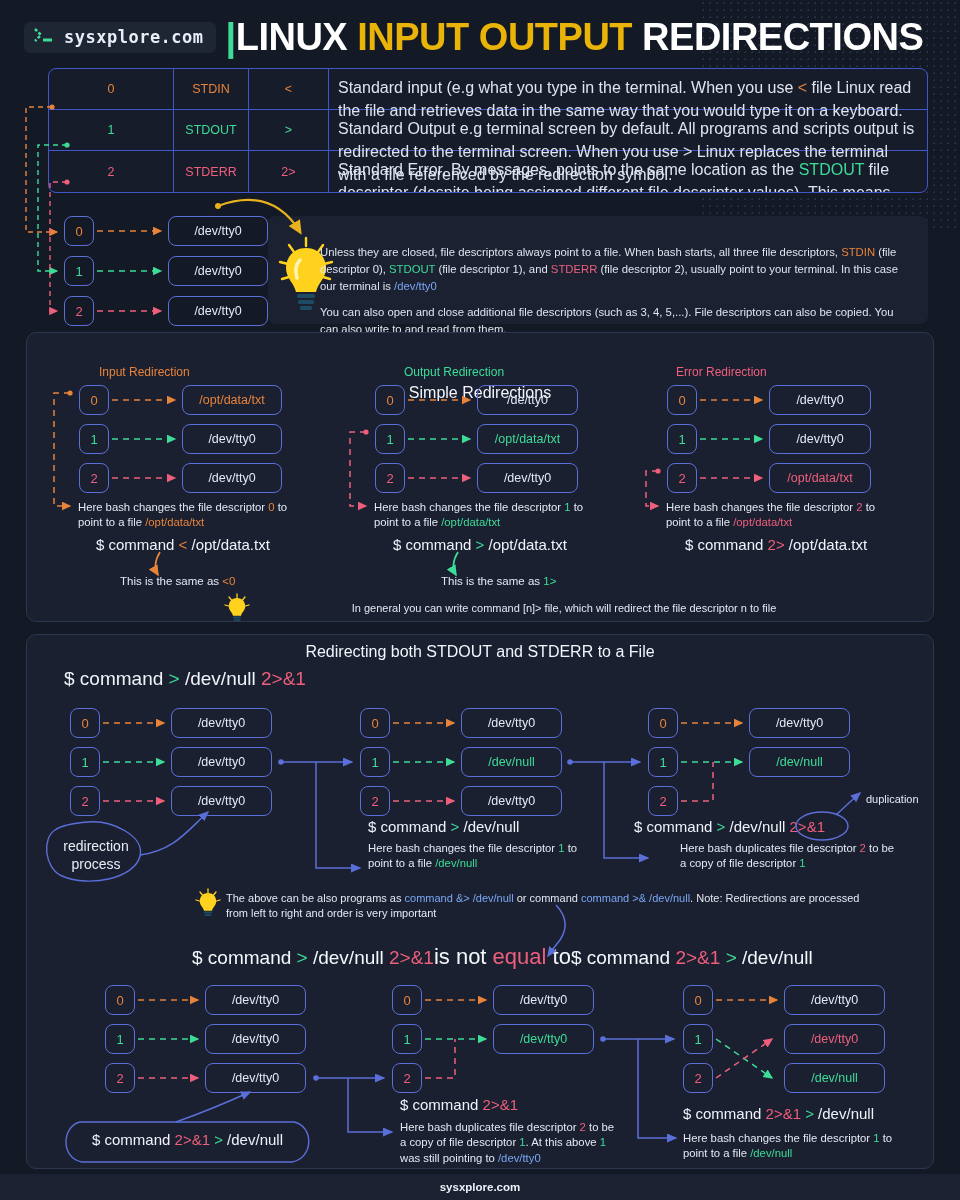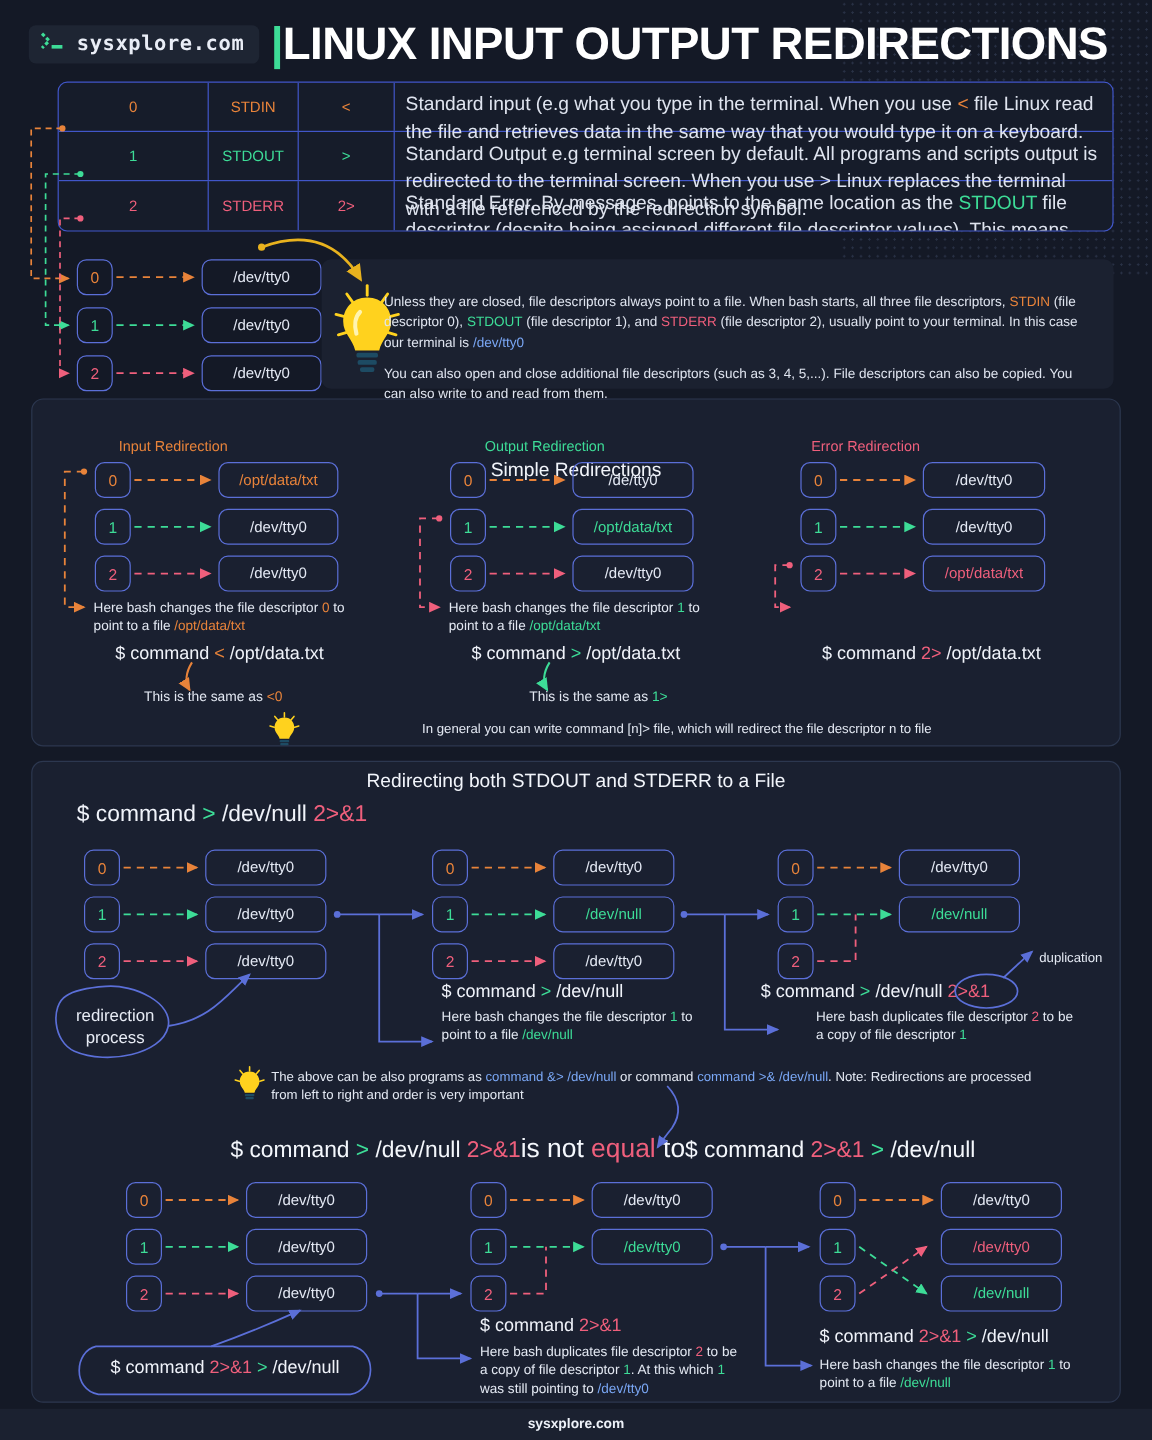--- a/index.html
+++ b/index.html
@@ -23,21 +23,21 @@
   .header { position:absolute; left:0; top:6px; width:960px; height:62px;
             display:flex; align-items:center; padding-left:24px; gap:10px; }
   .logo { display:flex; align-items:center; gap:8px; background:#1e2533;
           border-radius:6px; padding:5px 12px 6px 10px; }
   .logo-glyph { display:block; }
   .logo-text { font-family:"DejaVu Sans Mono","Liberation Mono",monospace;
                font-size:17px; font-weight:700; color:#e9edf6; letter-spacing:.5px; }
   .title { font-size:38px; font-weight:700; letter-spacing:-0.5px; white-space:nowrap;
            font-family:"Liberation Sans", sans-serif; }
   .title .bar { color:#3ddc97; }
-  .title .grn { color:#ffffff; }
+  .title .grn { color:#eab308; }
   .title .wht { color:#ffffff; }
 
   
   .tbl { position:absolute; left:48px; top:68px; width:880px;
          border:1px solid #4156c9; border-radius:8px; overflow:hidden;
          background:#161c2a; }
   .tbl .thead { display:flex; background:#4a5bf0; }
   .tbl .thead div { padding:6px 8px; font-size:15px; color:#fff; }
   .tbl .row { display:flex; border-top:1px solid #4156c9; }
   .tbl .row:first-of-type { border-top:none; }
@@ -243,20 +243,21 @@
     </div>
   <div class="filebox" style="left:769px; top:385px; width:102px;">
       <span>/dev/tty0</span>
     </div>
   <div class="filebox" style="left:769px; top:424px; width:102px;">
       <span>/dev/tty0</span>
     </div>
   <div class="filebox" style="left:769px; top:463px; width:102px;">
       <span class="rd">/opt/data/txt</span>
     </div>
+  <div class="note" style="left:666px; top:500px; width:215px;"><span>Here bash changes the file descriptor </span><span class="rd">2</span><span> to point to a file </span><span class="rd">/opt/data/txt</span></div>
   <div class="cmd" style="left:685px; top:536px;"><span>$ command </span><span class="rd">2&gt;</span><span> /opt/data.txt</span></div>
 
   <div style="position:absolute;left:224px;top:593px;">
     <svg width="26" height="30" viewBox="0 0 26 30">
       <g stroke="#ffd21e" stroke-width="1.3" stroke-linecap="round">
         <line x1="13" y1="1" x2="13" y2="4.5"></line>
           <line x1="5" y1="4" x2="7.5" y2="7"></line>
         <line x1="21" y1="4" x2="18.5" y2="7"></line>
           <line x1="1" y1="12" x2="4.5" y2="13"></line>
         <line x1="25" y1="12" x2="21.5" y2="13"></line>
@@ -384,21 +385,21 @@
   <div class="fdbox rd" style="left:392px; top:1063px;">
       <span>2</span>
     </div>
   <div class="filebox" style="left:493px; top:985px; width:101px;">
       <span>/dev/tty0</span>
     </div>
   <div class="filebox" style="left:493px; top:1024px; width:101px;">
       <span class="gr">/dev/tty0</span>
     </div>
   <div class="cmd" style="left:400px; top:1096px; font-size:15px;"><span>$ command </span><span class="rd">2&gt;&amp;1</span></div>
-  <div class="note" style="left:400px; top:1120px; width:215px;"><span>Here bash duplicates file descriptor </span><span class="rd">2</span><span> to be a copy of file descriptor </span><span class="gr">1</span><span>. At this which </span><span class="gr">1</span><span> was still pointing to </span><span class="blu">/dev/tty0</span></div>
+  <div class="note" style="left:400px; top:1120px; width:215px;"><span>Here bash duplicates file descriptor </span><span class="rd">2</span><span> to be a copy of file descriptor </span><span class="gr">1</span><span>. At this above </span><span class="gr">1</span><span> was still pointing to </span><span class="blu">/dev/tty0</span></div>
 
   <div class="fdbox or" style="left:683px; top:985px;">
       <span>0</span>
     </div>
   <div class="fdbox gr" style="left:683px; top:1024px;">
       <span>1</span>
     </div>
   <div class="fdbox rd" style="left:683px; top:1063px;">
       <span>2</span>
     </div>

